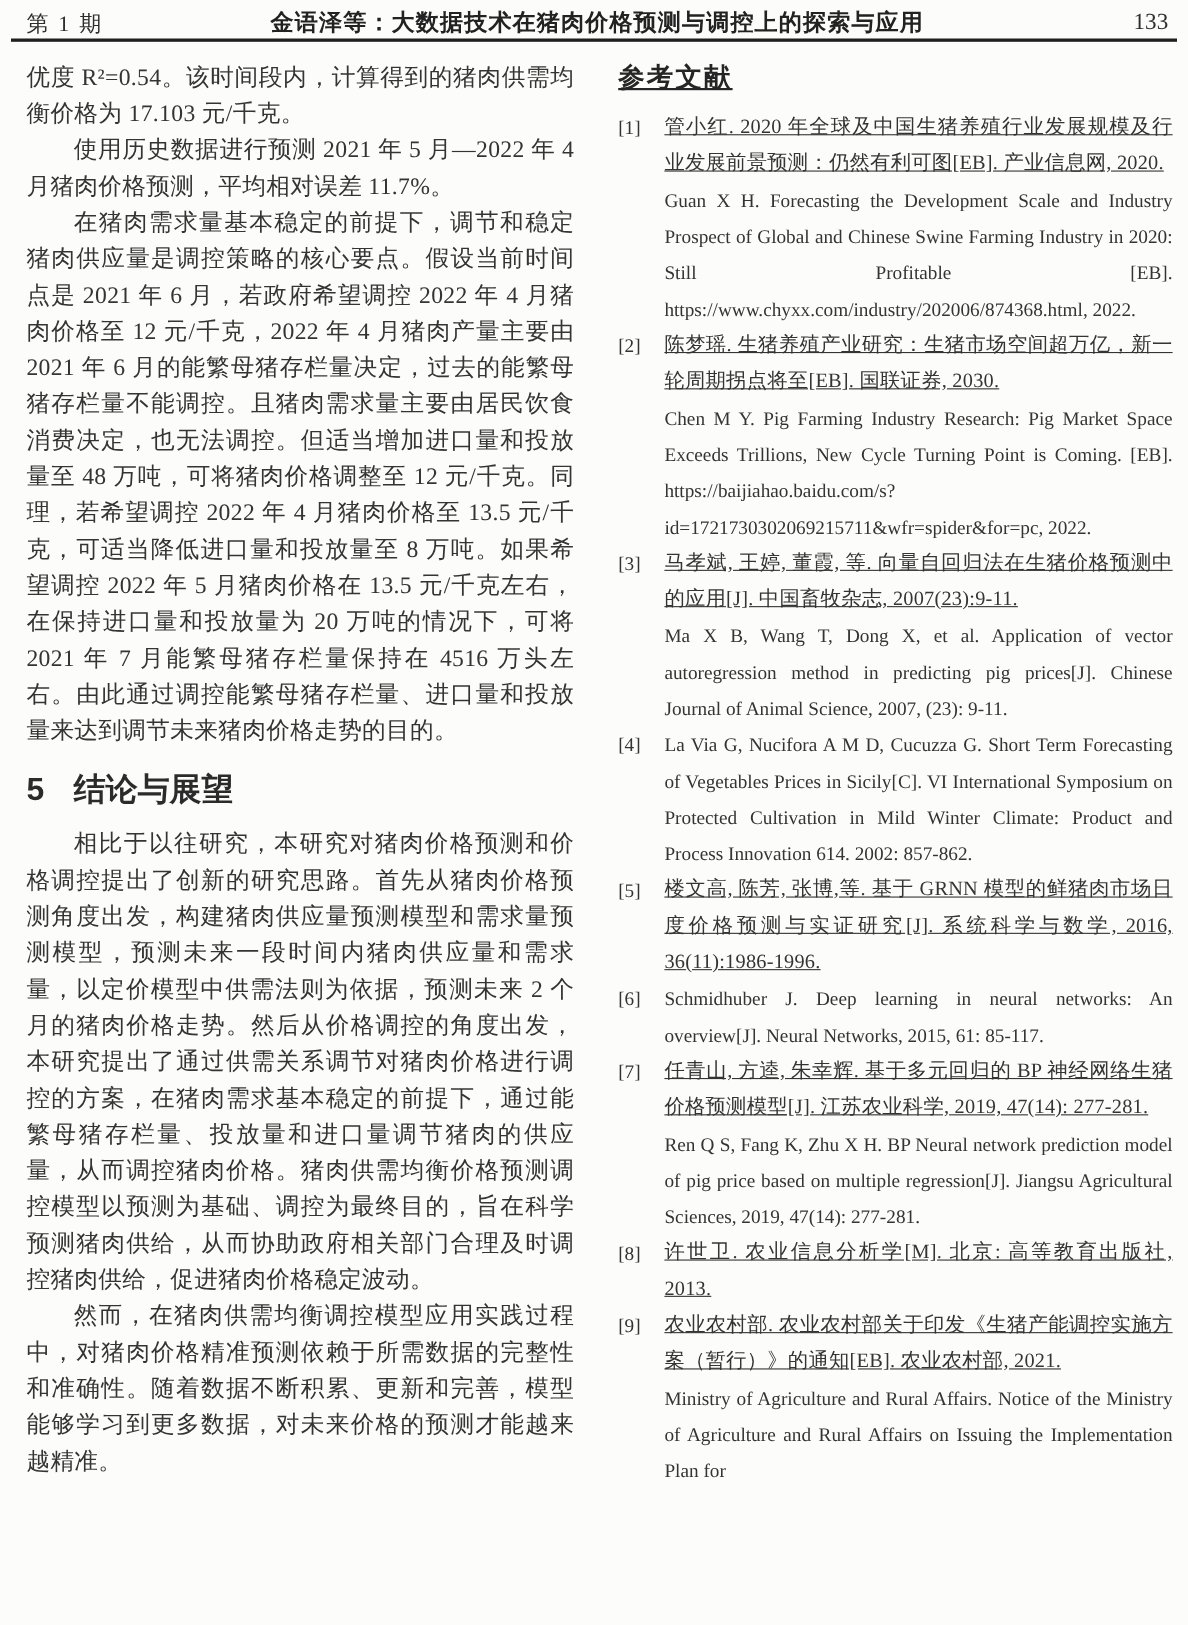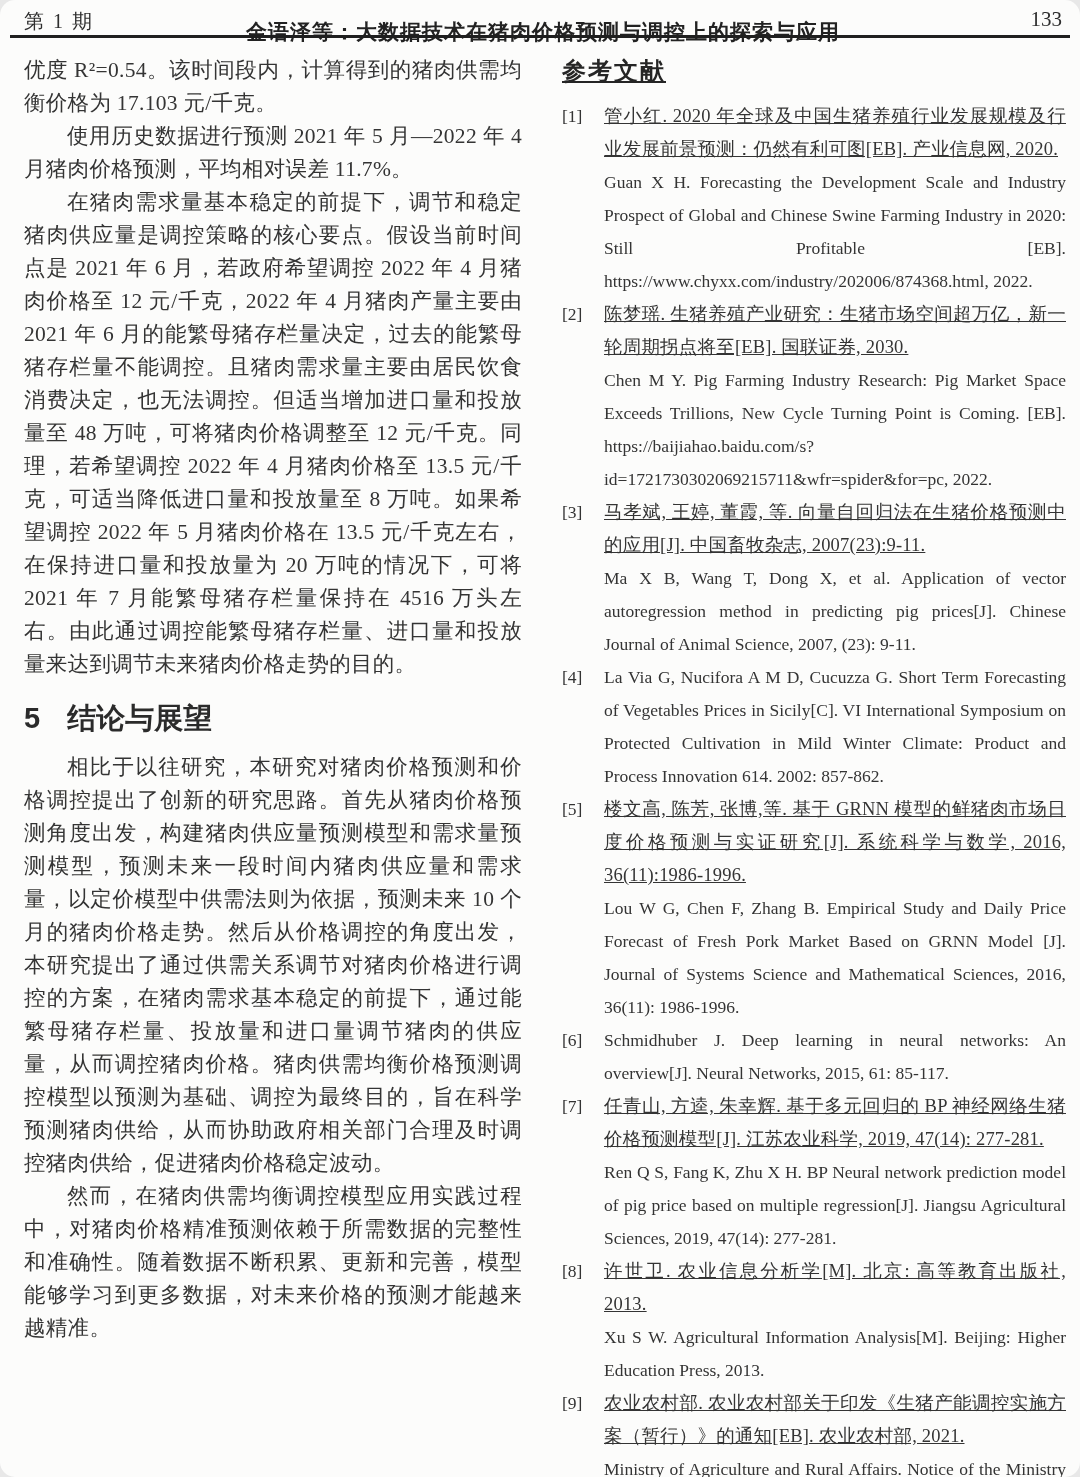--- a/index.html
+++ b/index.html
@@ -4,32 +4,31 @@
 <style>
   html,body { margin:0; padding:0; background:#e8e8e8; }
   .page {
     position:relative;
     width:1080px; height:1477px;
     margin:0 auto;
     background:#fcfcfb;
     color:#333;
     font-family:"Liberation Serif", serif;
     overflow:hidden;
-    border-radius:15px;
   }
   
   .header { position:absolute; top:6px; left:24px; right:18px; height:28px; }
   .header-issue {
     position:absolute; left:0; top:2px;
     font-size:20px; letter-spacing:2px; color:#2e2e2e;
   }
   .header-title {
     position:absolute; left:0; right:0; top:0; text-align:center;
     font-family:"Liberation Sans", sans-serif;
-    font-size:21px; font-weight:600; color:#222; letter-spacing:1px;margin-top:12px;
+    font-size:21px; font-weight:600; color:#222; letter-spacing:1px;
   }
   .header-pageno {
     position:absolute; right:0; top:1px;
     font-size:21px; color:#2e2e2e;
   }
   .header-rule {
     position:absolute; top:35px; left:10px; width:1060px; height:3px;
     background:#1f1f1f;
   }
   
@@ -95,21 +94,21 @@
     <div class="col-left">
       <p class="para noindent">优度 R²=0.54。该时间段内，计算得到的猪肉供需均衡价格为 17.103 元/千克。</p>
       <p class="para">使用历史数据进行预测 2021 年 5 月—2022 年 4 月猪肉价格预测，平均相对误差 11.7%。</p>
       <p class="para">在猪肉需求量基本稳定的前提下，调节和稳定猪肉供应量是调控策略的核心要点。假设当前时间点是 2021 年 6 月，若政府希望调控 2022 年 4 月猪肉价格至 12 元/千克，2022 年 4 月猪肉产量主要由 2021 年 6 月的能繁母猪存栏量决定，过去的能繁母猪存栏量不能调控。且猪肉需求量主要由居民饮食消费决定，也无法调控。但适当增加进口量和投放量至 48 万吨，可将猪肉价格调整至 12 元/千克。同理，若希望调控 2022 年 4 月猪肉价格至 13.5 元/千克，可适当降低进口量和投放量至 8 万吨。如果希望调控 2022 年 5 月猪肉价格在 13.5 元/千克左右，在保持进口量和投放量为 20 万吨的情况下，可将 2021 年 7 月能繁母猪存栏量保持在 4516 万头左右。由此通过调控能繁母猪存栏量、进口量和投放量来达到调节未来猪肉价格走势的目的。</p>
 
       <h2 class="section-heading">
         <span>5</span>
         <span>结论与展望</span>
       </h2>
 
-      <p class="para">相比于以往研究，本研究对猪肉价格预测和价格调控提出了创新的研究思路。首先从猪肉价格预测角度出发，构建猪肉供应量预测模型和需求量预测模型，预测未来一段时间内猪肉供应量和需求量，以定价模型中供需法则为依据，预测未来 10 个月的猪肉价格走势。然后从价格调控的角度出发，本研究提出了通过供需关系调节对猪肉价格进行调控的方案，在猪肉需求基本稳定的前提下，通过能繁母猪存栏量、投放量和进口量调节猪肉的供应量，从而调控猪肉价格。猪肉供需均衡价格预测调控模型以预测为基础、调控为最终目的，旨在科学预测猪肉供给，从而协助政府相关部门合理及时调控猪肉供给，促进猪肉价格稳定波动。</p>
+      <p class="para">相比于以往研究，本研究对猪肉价格预测和价格调控提出了创新的研究思路。首先从猪肉价格预测角度出发，构建猪肉供应量预测模型和需求量预测模型，预测未来一段时间内猪肉供应量和需求量，以定价模型中供需法则为依据，预测未来 2 个月的猪肉价格走势。然后从价格调控的角度出发，本研究提出了通过供需关系调节对猪肉价格进行调控的方案，在猪肉需求基本稳定的前提下，通过能繁母猪存栏量、投放量和进口量调节猪肉的供应量，从而调控猪肉价格。猪肉供需均衡价格预测调控模型以预测为基础、调控为最终目的，旨在科学预测猪肉供给，从而协助政府相关部门合理及时调控猪肉供给，促进猪肉价格稳定波动。</p>
       <p class="para">然而，在猪肉供需均衡调控模型应用实践过程中，对猪肉价格精准预测依赖于所需数据的完整性和准确性。随着数据不断积累、更新和完善，模型能够学习到更多数据，对未来价格的预测才能越来越精准。</p>
     </div>
 
     <div class="col-right">
       <h2 class="ref-heading">参考文献</h2>
 
       <div class="ref">
         <div class="ref-num">[1]</div>
         <div class="ref-body">
           <div class="ref-zh">管小红. 2020 年全球及中国生猪养殖行业发展规模及行业发展前景预测：仍然有利可图[EB]. 产业信息网, 2020.</div>
@@ -138,21 +137,20 @@
         <div class="ref-body">
           <div class="ref-zh"></div>
           <div class="ref-en">La Via G, Nucifora A M D, Cucuzza G. Short Term Forecasting of Vegetables Prices in Sicily[C]. VI International Symposium on Protected Cultivation in Mild Winter Climate: Product and Process Innovation 614. 2002: 857-862.</div>
         </div>
       </div>
 
       <div class="ref">
         <div class="ref-num">[5]</div>
         <div class="ref-body">
           <div class="ref-zh">楼文高, 陈芳, 张博,等. 基于 GRNN 模型的鲜猪肉市场日度价格预测与实证研究[J]. 系统科学与数学, 2016, 36(11):1986-1996.</div>
-          <div class="ref-en">Lou W G, Chen F, Zhang B. Empirical Study and Daily Price Forecast of Fresh Pork Market Based on GRNN Model [J]. Journal of Systems Science and Mathematical Sciences, 2016, 36(11): 1986-1996.</div>
         </div>
       </div>
 
       <div class="ref">
         <div class="ref-num">[6]</div>
         <div class="ref-body">
           <div class="ref-zh"></div>
           <div class="ref-en">Schmidhuber J. Deep learning in neural networks: An overview[J]. Neural Networks, 2015, 61: 85-117.</div>
         </div>
       </div>
@@ -162,21 +160,20 @@
         <div class="ref-body">
           <div class="ref-zh">任青山, 方逵, 朱幸辉. 基于多元回归的 BP 神经网络生猪价格预测模型[J]. 江苏农业科学, 2019, 47(14): 277-281.</div>
           <div class="ref-en">Ren Q S, Fang K, Zhu X H. BP Neural network prediction model of pig price based on multiple regression[J]. Jiangsu Agricultural Sciences, 2019, 47(14): 277-281.</div>
         </div>
       </div>
 
       <div class="ref">
         <div class="ref-num">[8]</div>
         <div class="ref-body">
           <div class="ref-zh">许世卫. 农业信息分析学[M]. 北京: 高等教育出版社, 2013.</div>
-          <div class="ref-en">Xu S W. Agricultural Information Analysis[M]. Beijing: Higher Education Press, 2013.</div>
         </div>
       </div>
 
       <div class="ref">
         <div class="ref-num">[9]</div>
         <div class="ref-body">
           <div class="ref-zh">农业农村部. 农业农村部关于印发《生猪产能调控实施方案（暂行）》的通知[EB]. 农业农村部, 2021.</div>
           <div class="ref-en">Ministry of Agriculture and Rural Affairs. Notice of the Ministry of Agriculture and Rural Affairs on Issuing the Implementation Plan for</div>
         </div>
       </div>

